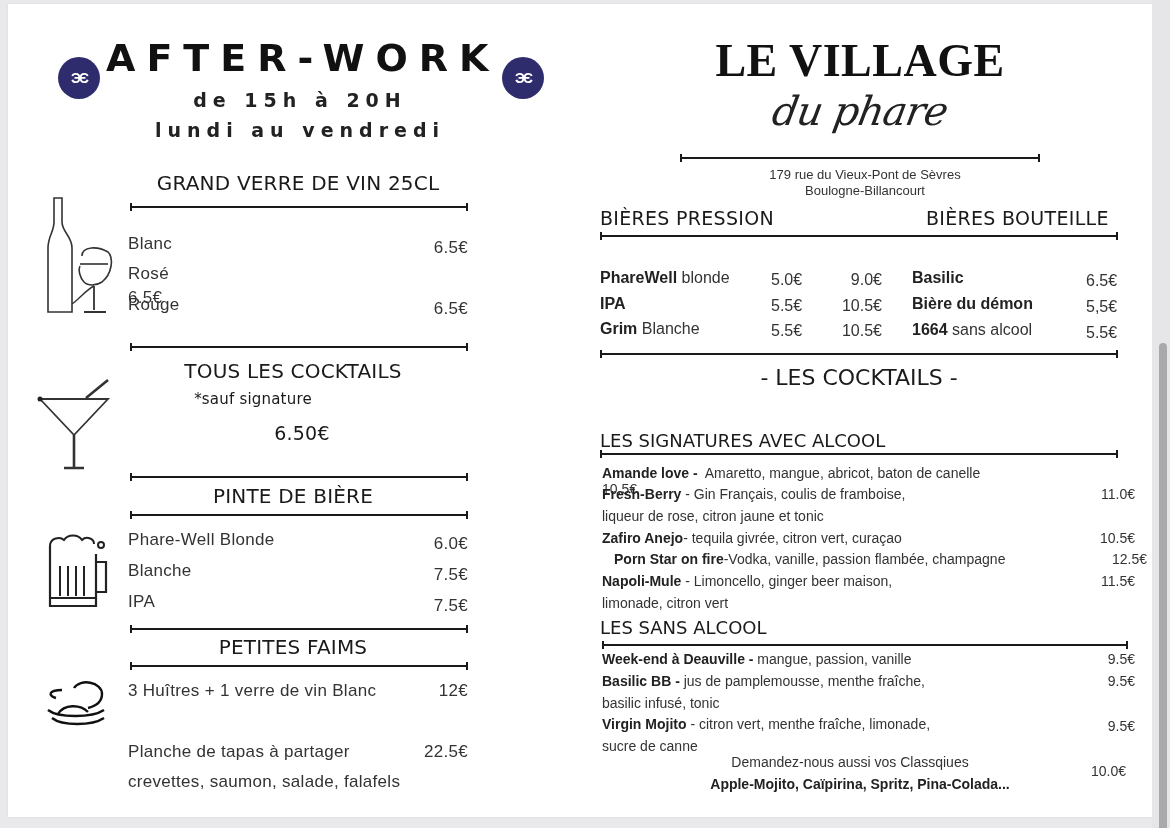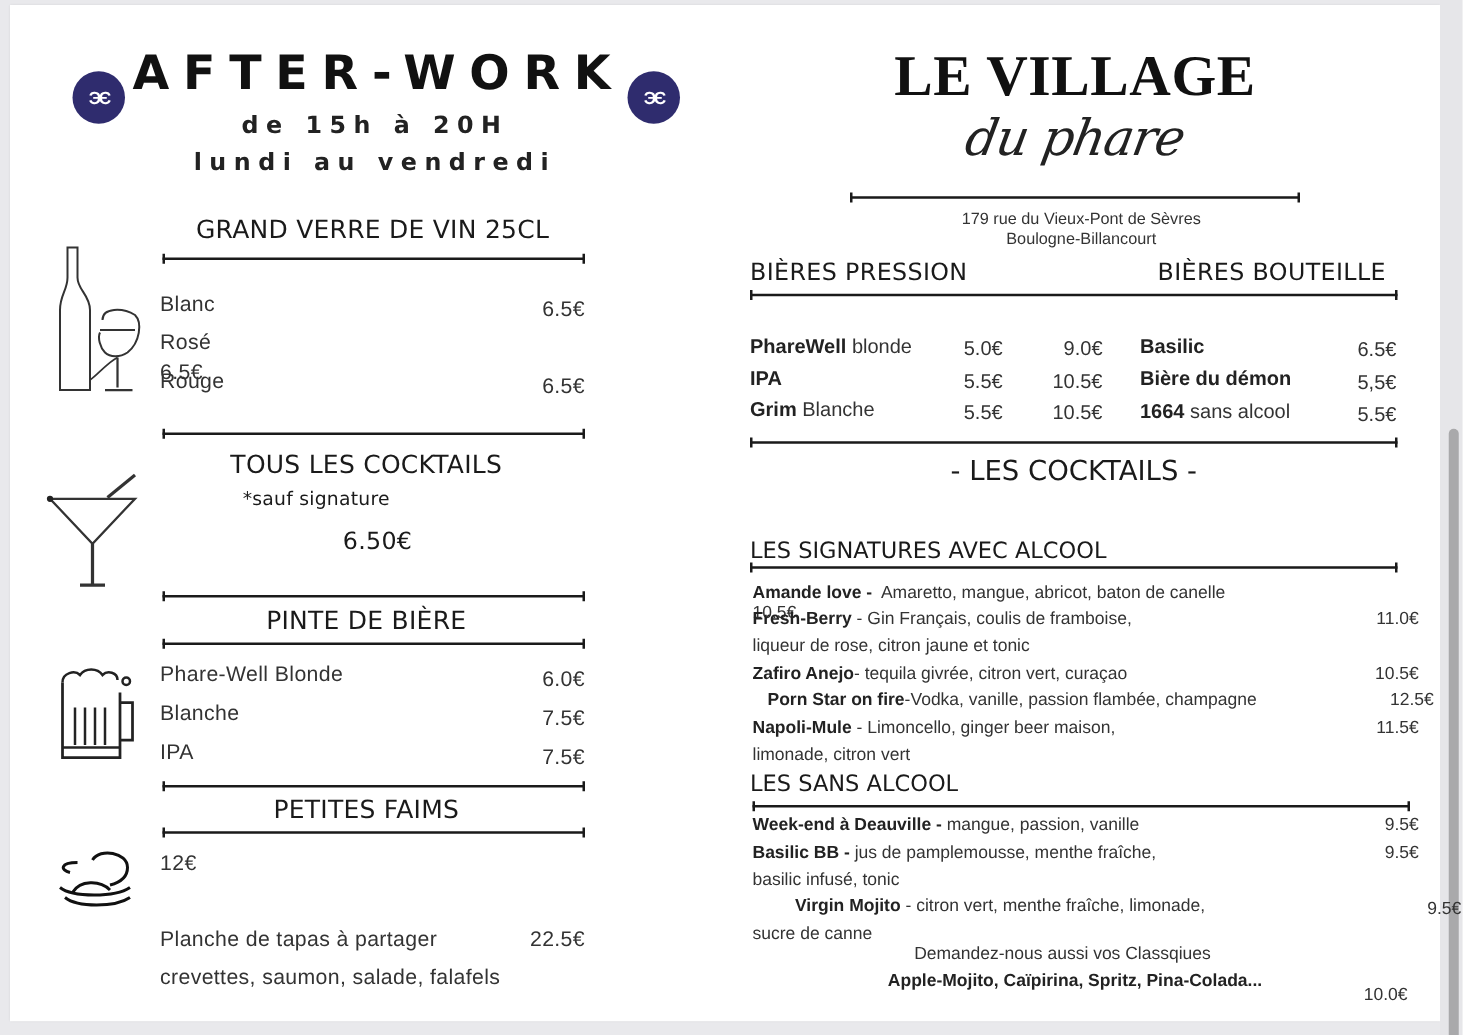--- a/index.html
+++ b/index.html
@@ -167,20 +167,21 @@
 
 <div class="rule" style="left:130px;top:628px;width:338px;"></div>
 <div class="sec-title" style="left:128px;top:635px;width:330px;">PETITES FAIMS</div>
 <div class="rule" style="left:130px;top:665px;width:338px;"></div>
 <svg class="icon" style="left:44px;top:680px;" width="64" height="48" viewBox="0 0 64 48">
   <path d="M12 18 c-8 -2 -8 -8 6 -8 M30 8 c6 -10 28 -6 28 6 c0 8 -6 12 -14 14" fill="none" stroke="#111" stroke-width="2.4"></path>
   <path d="M14 34 c6 -10 22 -10 30 -2" fill="none" stroke="#111" stroke-width="2.4"></path>
   <path d="M4 30 c10 8 44 8 56 0 M8 38 c10 8 40 8 52 0" fill="none" stroke="#111" stroke-width="2.4"></path>
 </svg>
 <div class="item-row" style="top:681px;">
+  <span>3 Huîtres + 1 verre de vin Blanc</span>
   <span>12€</span>
 </div>
 <div class="item-row" style="top:742px;">
   <span>Planche de tapas à partager</span>
   <span>22.5€</span>
 </div>
 <div class="abs" style="left:128px;top:772px;font-size:17px;color:#333;letter-spacing:0.3px;">crevettes, saumon, salade, falafels</div>
 
 <div class="lv-title">LE VILLAGE</div>
 <div class="lv-script">du phare</div>
@@ -246,21 +247,21 @@
 
 <div class="cocktail-row" style="top:651px;">
   <span><b>Week-end à Deauville -</b><span style="white-space:pre"> mangue, passion, vanille</span></span>
   <span>9.5€</span>
 </div>
 <div class="cocktail-row" style="top:673px;">
   <span><b>Basilic BB -</b><span style="white-space:pre"> jus de pamplemousse, menthe fraîche,</span></span>
   <span>9.5€</span>
 </div>
 <div class="cont" style="top:695px;">basilic infusé, tonic</div>
-<div class="cocktail-row" style="top:716px;margin-left:34px;">
+<div class="cocktail-row" style="top:716px;">
   <span><b>Virgin Mojito</b><span style="white-space:pre"> - citron vert, menthe fraîche, limonade,</span></span>
   <span style="margin-top:2px">9.5€</span>
 </div>
 <div class="cont" style="top:738px;">sucre de canne</div>
 
 <div class="abs" style="left:640px;top:754px;width:420px;text-align:center;font-size:14px;color:#333;">Demandez-nous aussi vos Classqiues</div>
 <div class="abs" style="left:640px;top:776px;width:440px;text-align:center;font-size:14px;font-weight:700;color:#222;">Apple-Mojito, Caïpirina, Spritz, Pina-Colada...</div>
-<div class="abs" style="left:1091px;top:763px;font-size:14px;color:#333;margin-top:24px;">10.0€</div>
+<div class="abs" style="left:1091px;top:763px;font-size:14px;color:#333;">10.0€</div>
 
 </body></html>

